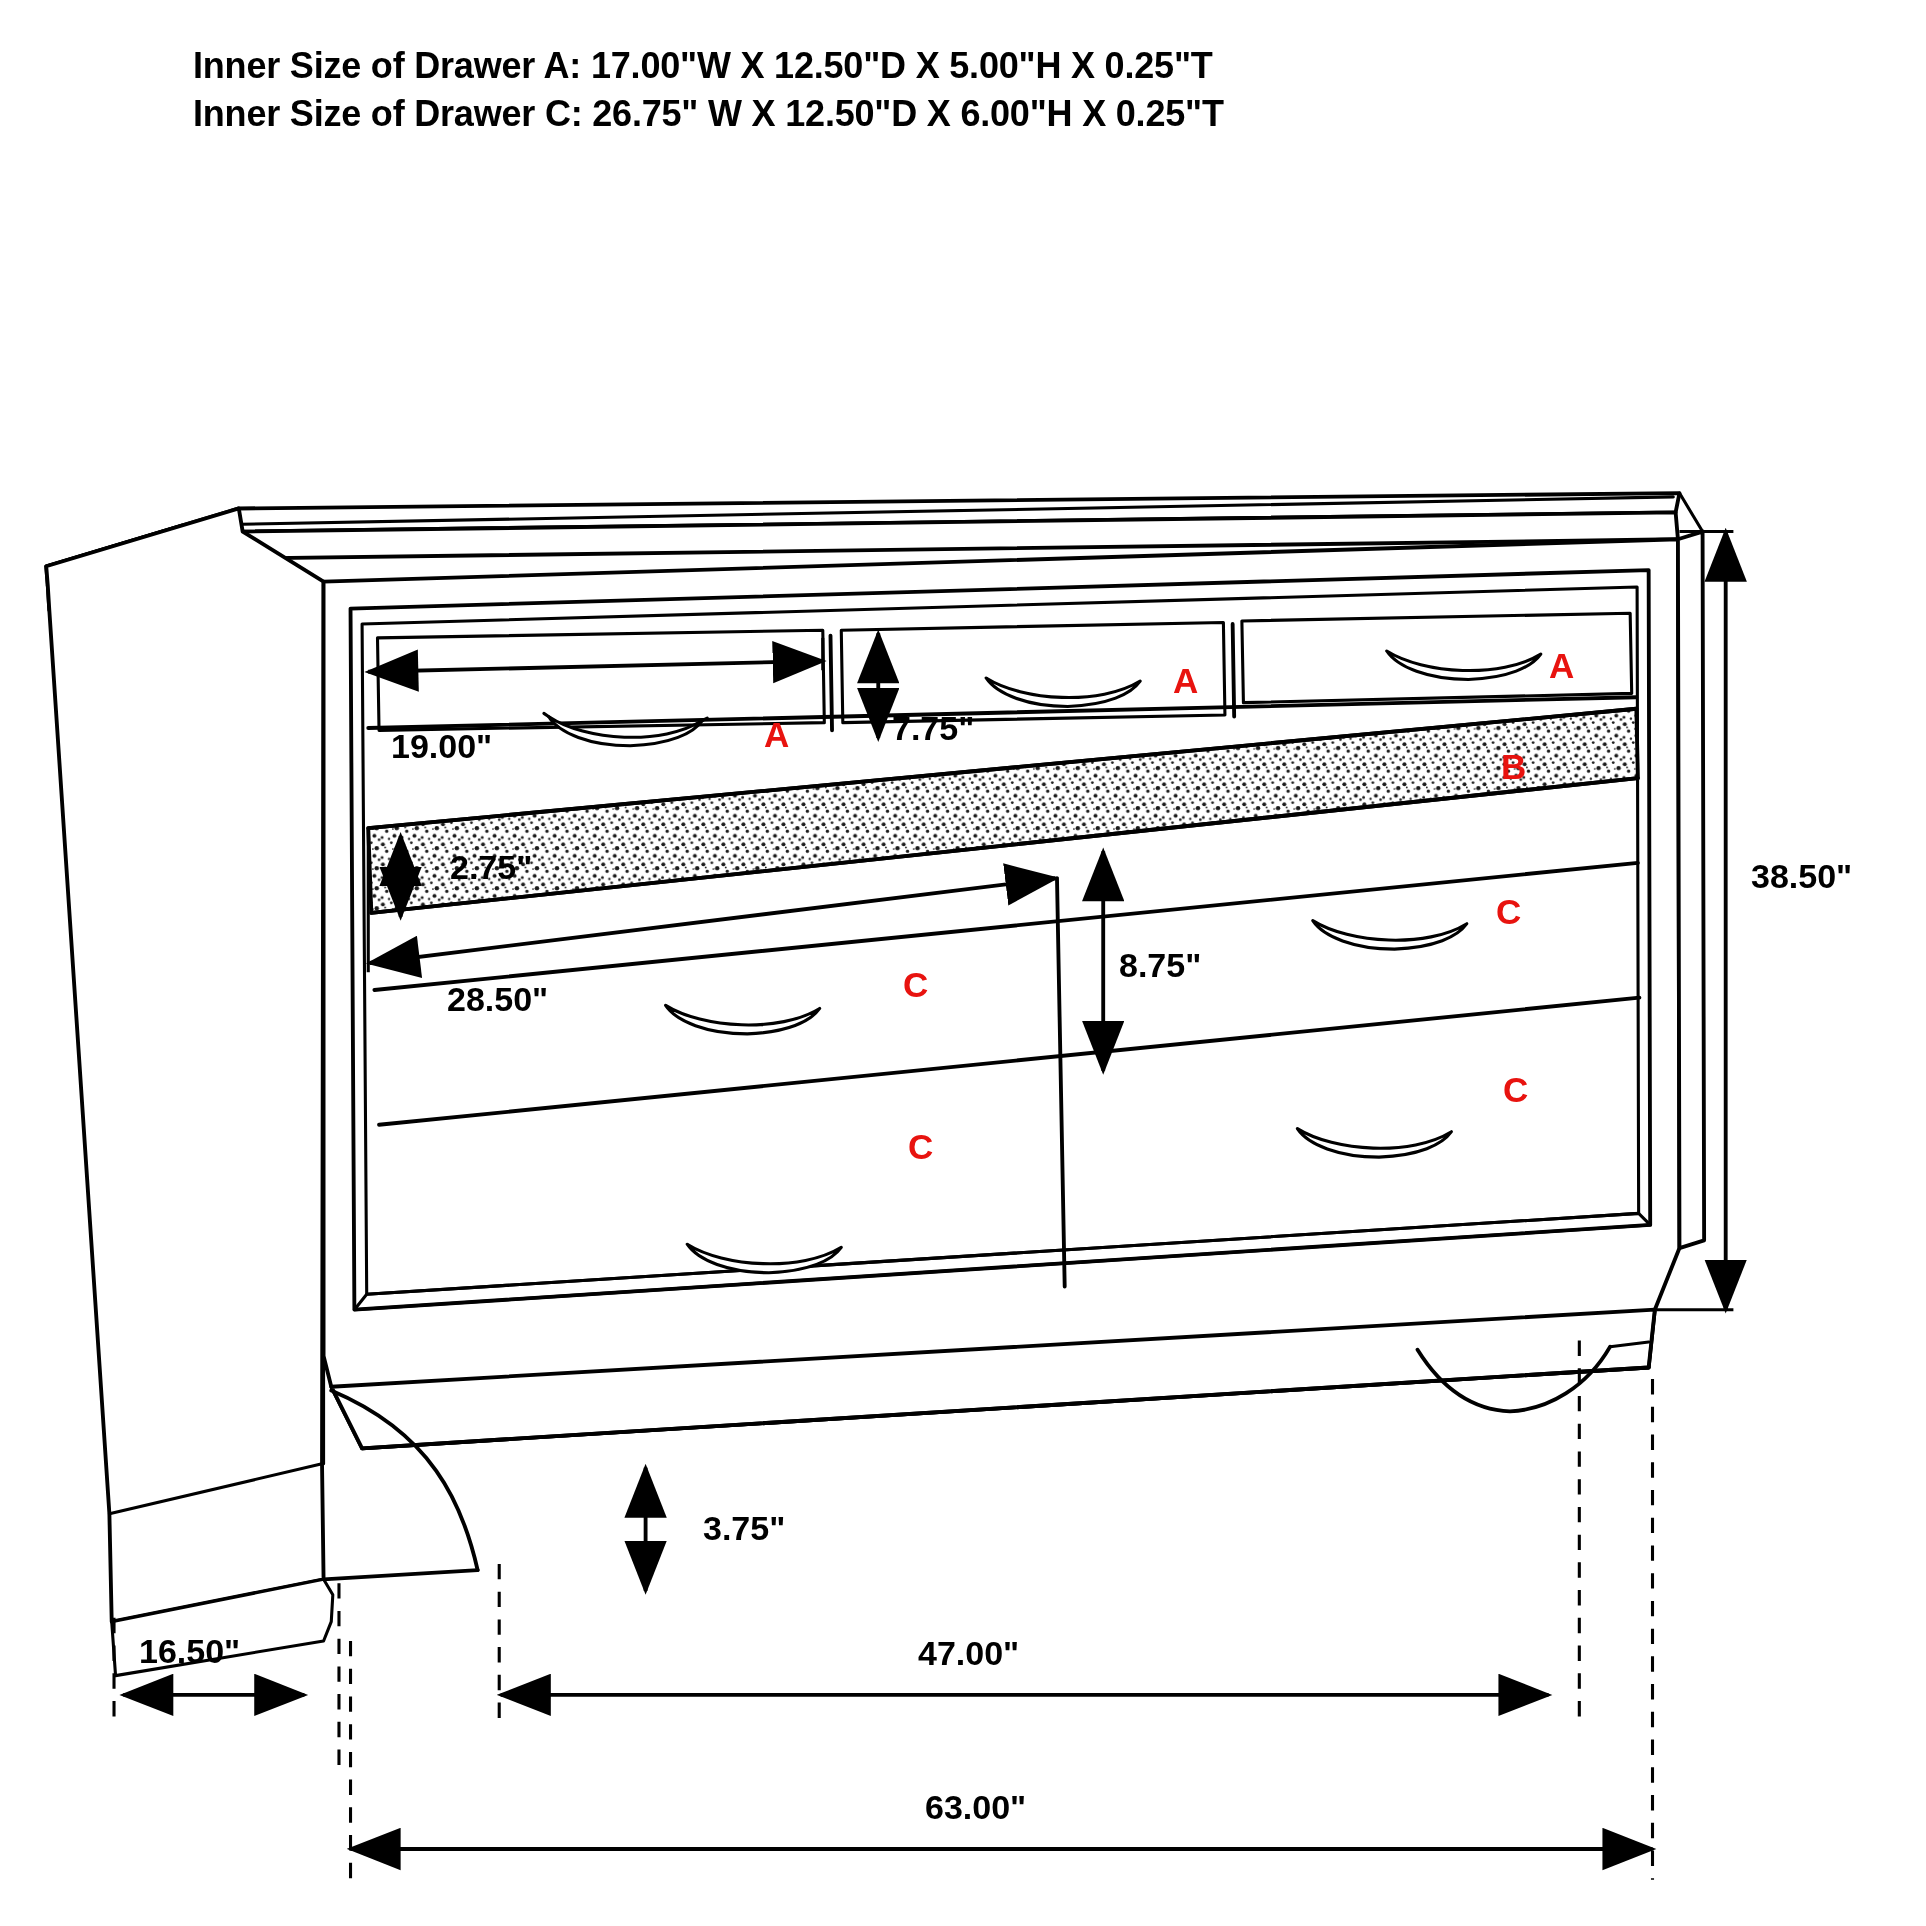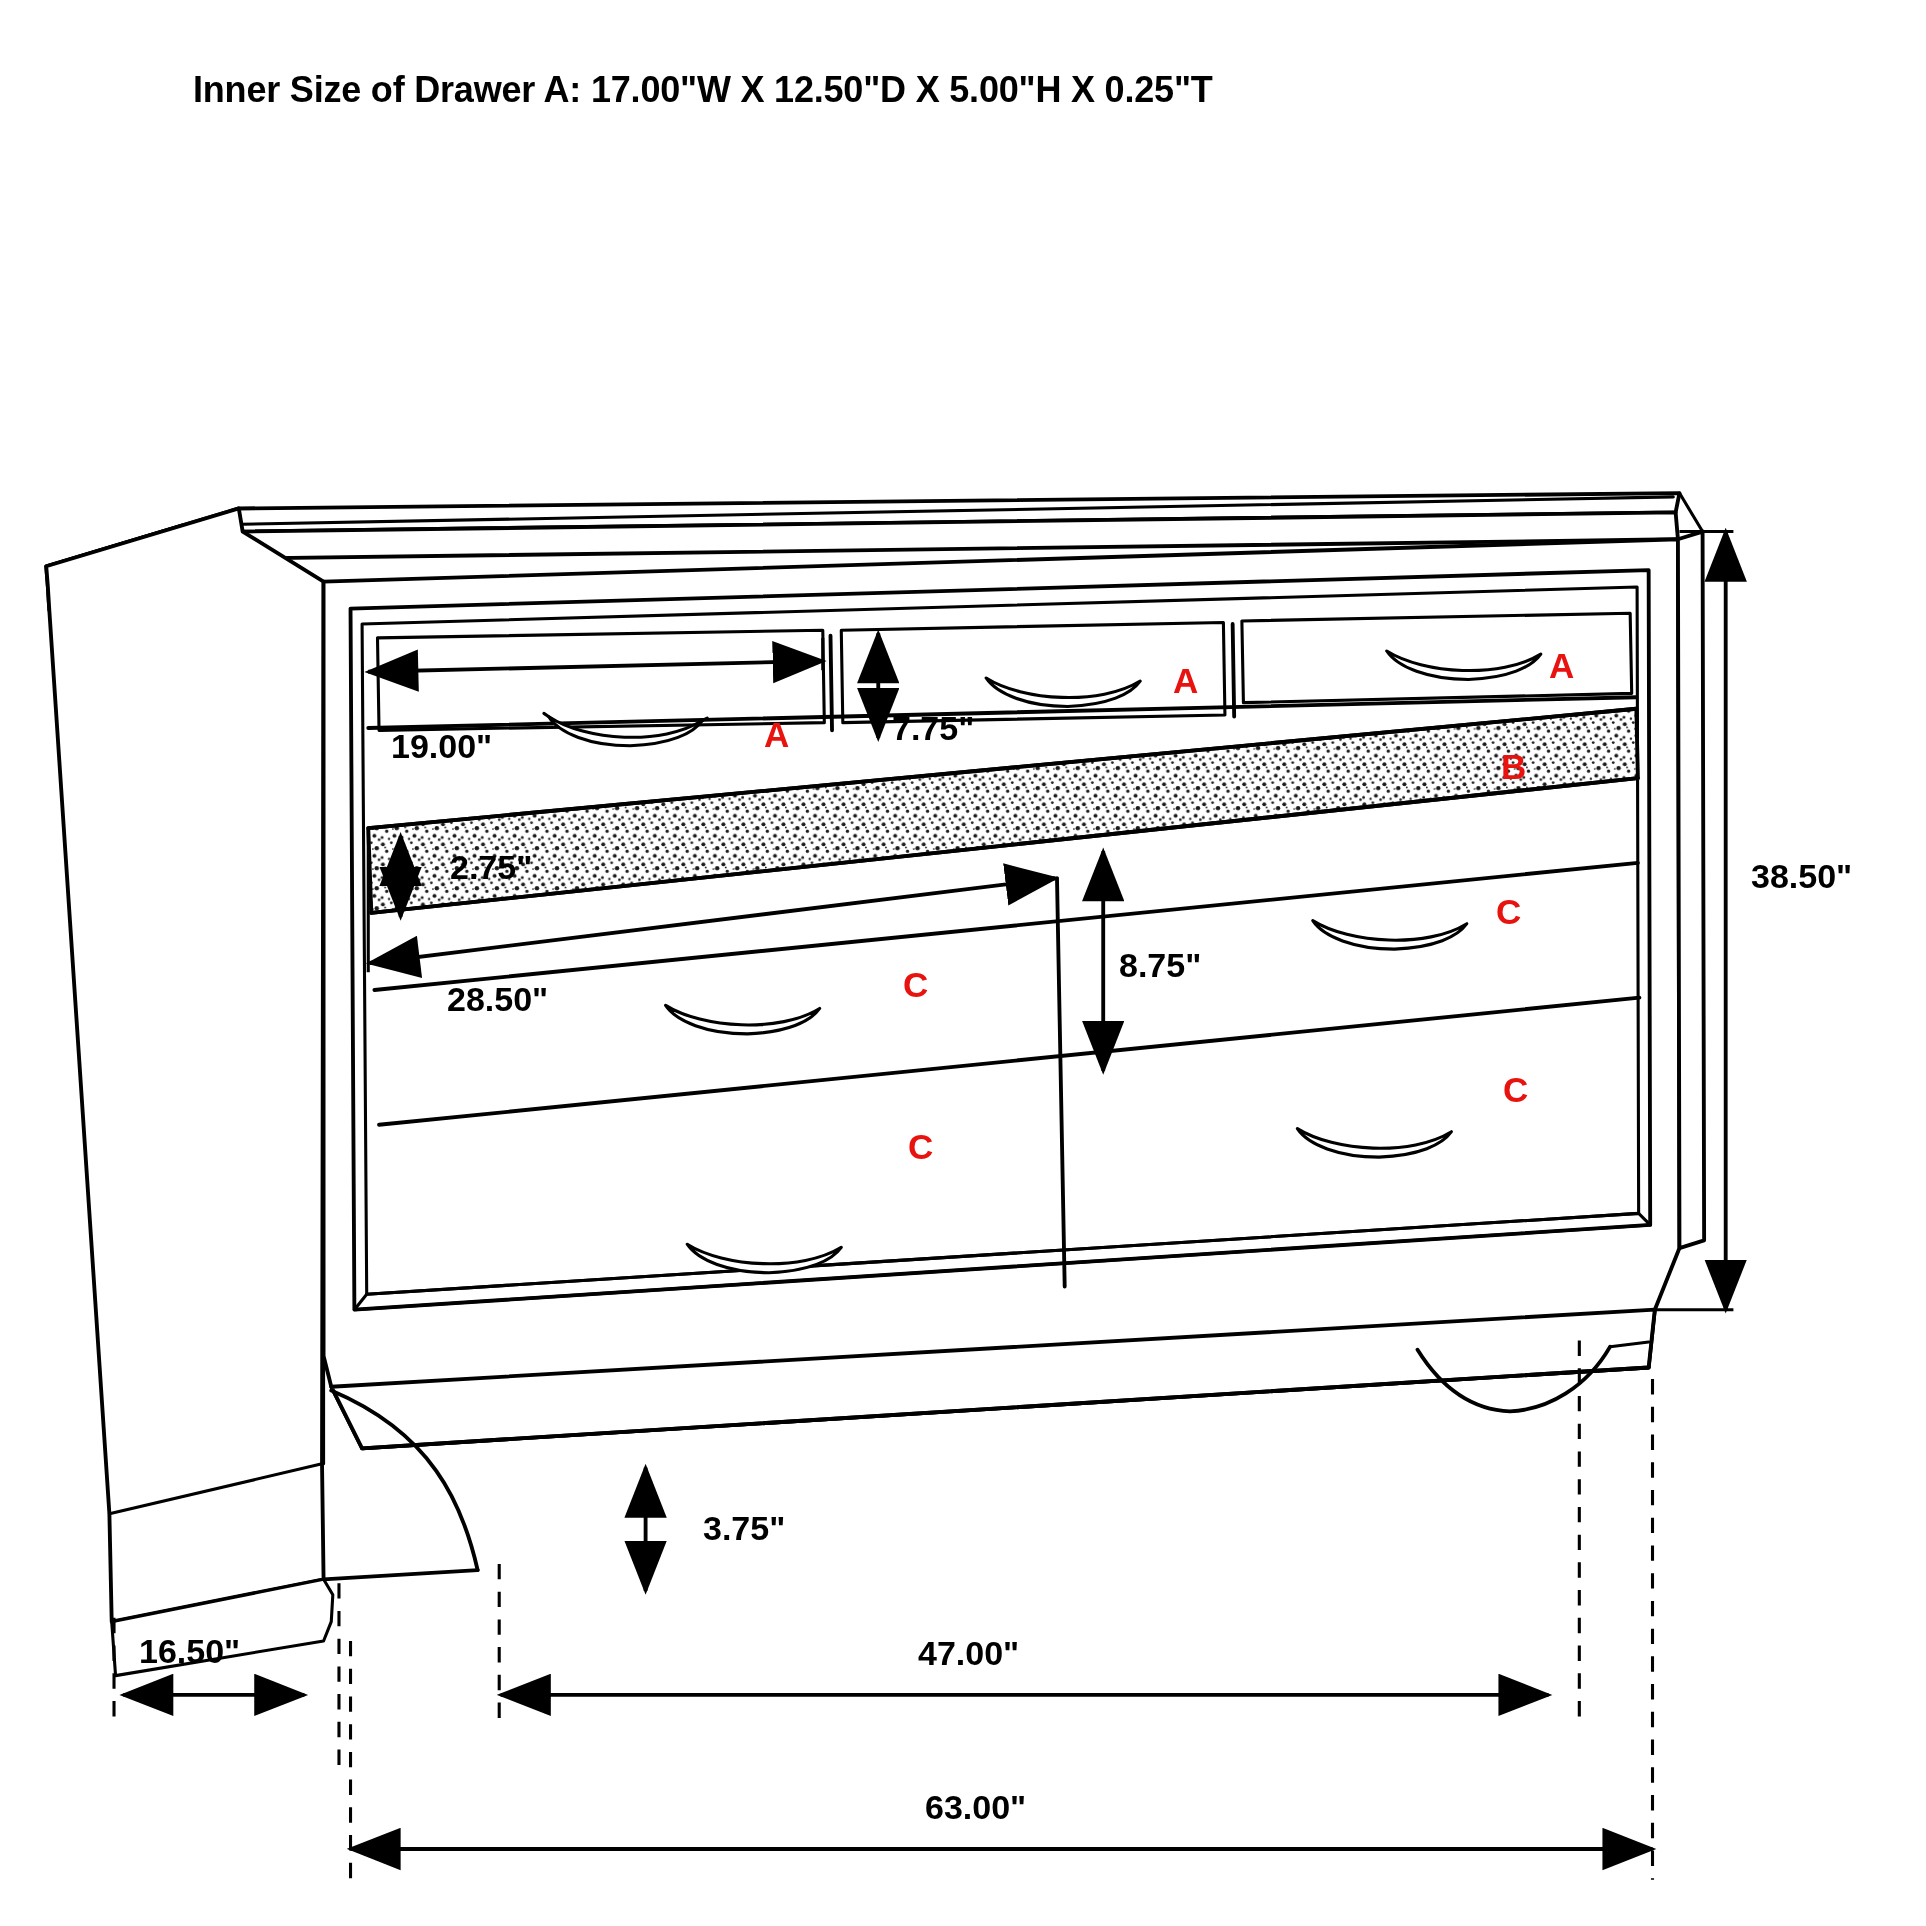--- a/index.html
+++ b/index.html
@@ -24,21 +24,20 @@
     top: 42px;
     width: 1618px;
   }
   .spec-line {
     font-size: 36px;
     font-weight: bold;
     color: #000;
     line-height: 1.34;
     white-space: nowrap;
     letter-spacing: -0.2px;
-    margin-top: 24px;
   }
   svg.drawing {
     position: absolute;
     left: 0;
     top: 0;
     width: 1926px;
     height: 1926px;
   }
   .dim-label {
     position: absolute;
@@ -55,20 +54,21 @@
     white-space: nowrap;
   }
 </style>
 </head>
 <body>
 
 <div id="diagram-root">
 
   <div class="spec-lines">
     <div class="spec-line">Inner Size of Drawer A: 17.00"W X 12.50"D X 5.00"H X 0.25"T</div>
+    <div class="spec-line">Inner Size of Drawer C: 26.75" W X 12.50"D X 6.00"H X 0.25"T</div>
   </div>
 
   <svg class="drawing" viewBox="0 0 2500 2500">
     <defs>
       <marker id="arrowEnd" markerWidth="16" markerHeight="16" refX="13" refY="5.5" orient="auto">
         <path d="M0,0 L14,5.5 L0,11 z" fill="#000"></path>
       </marker>
       <marker id="arrowStart" markerWidth="16" markerHeight="16" refX="1" refY="5.5" orient="auto">
         <path d="M14,0 L0,5.5 L14,11 z" fill="#000"></path>
       </marker>

